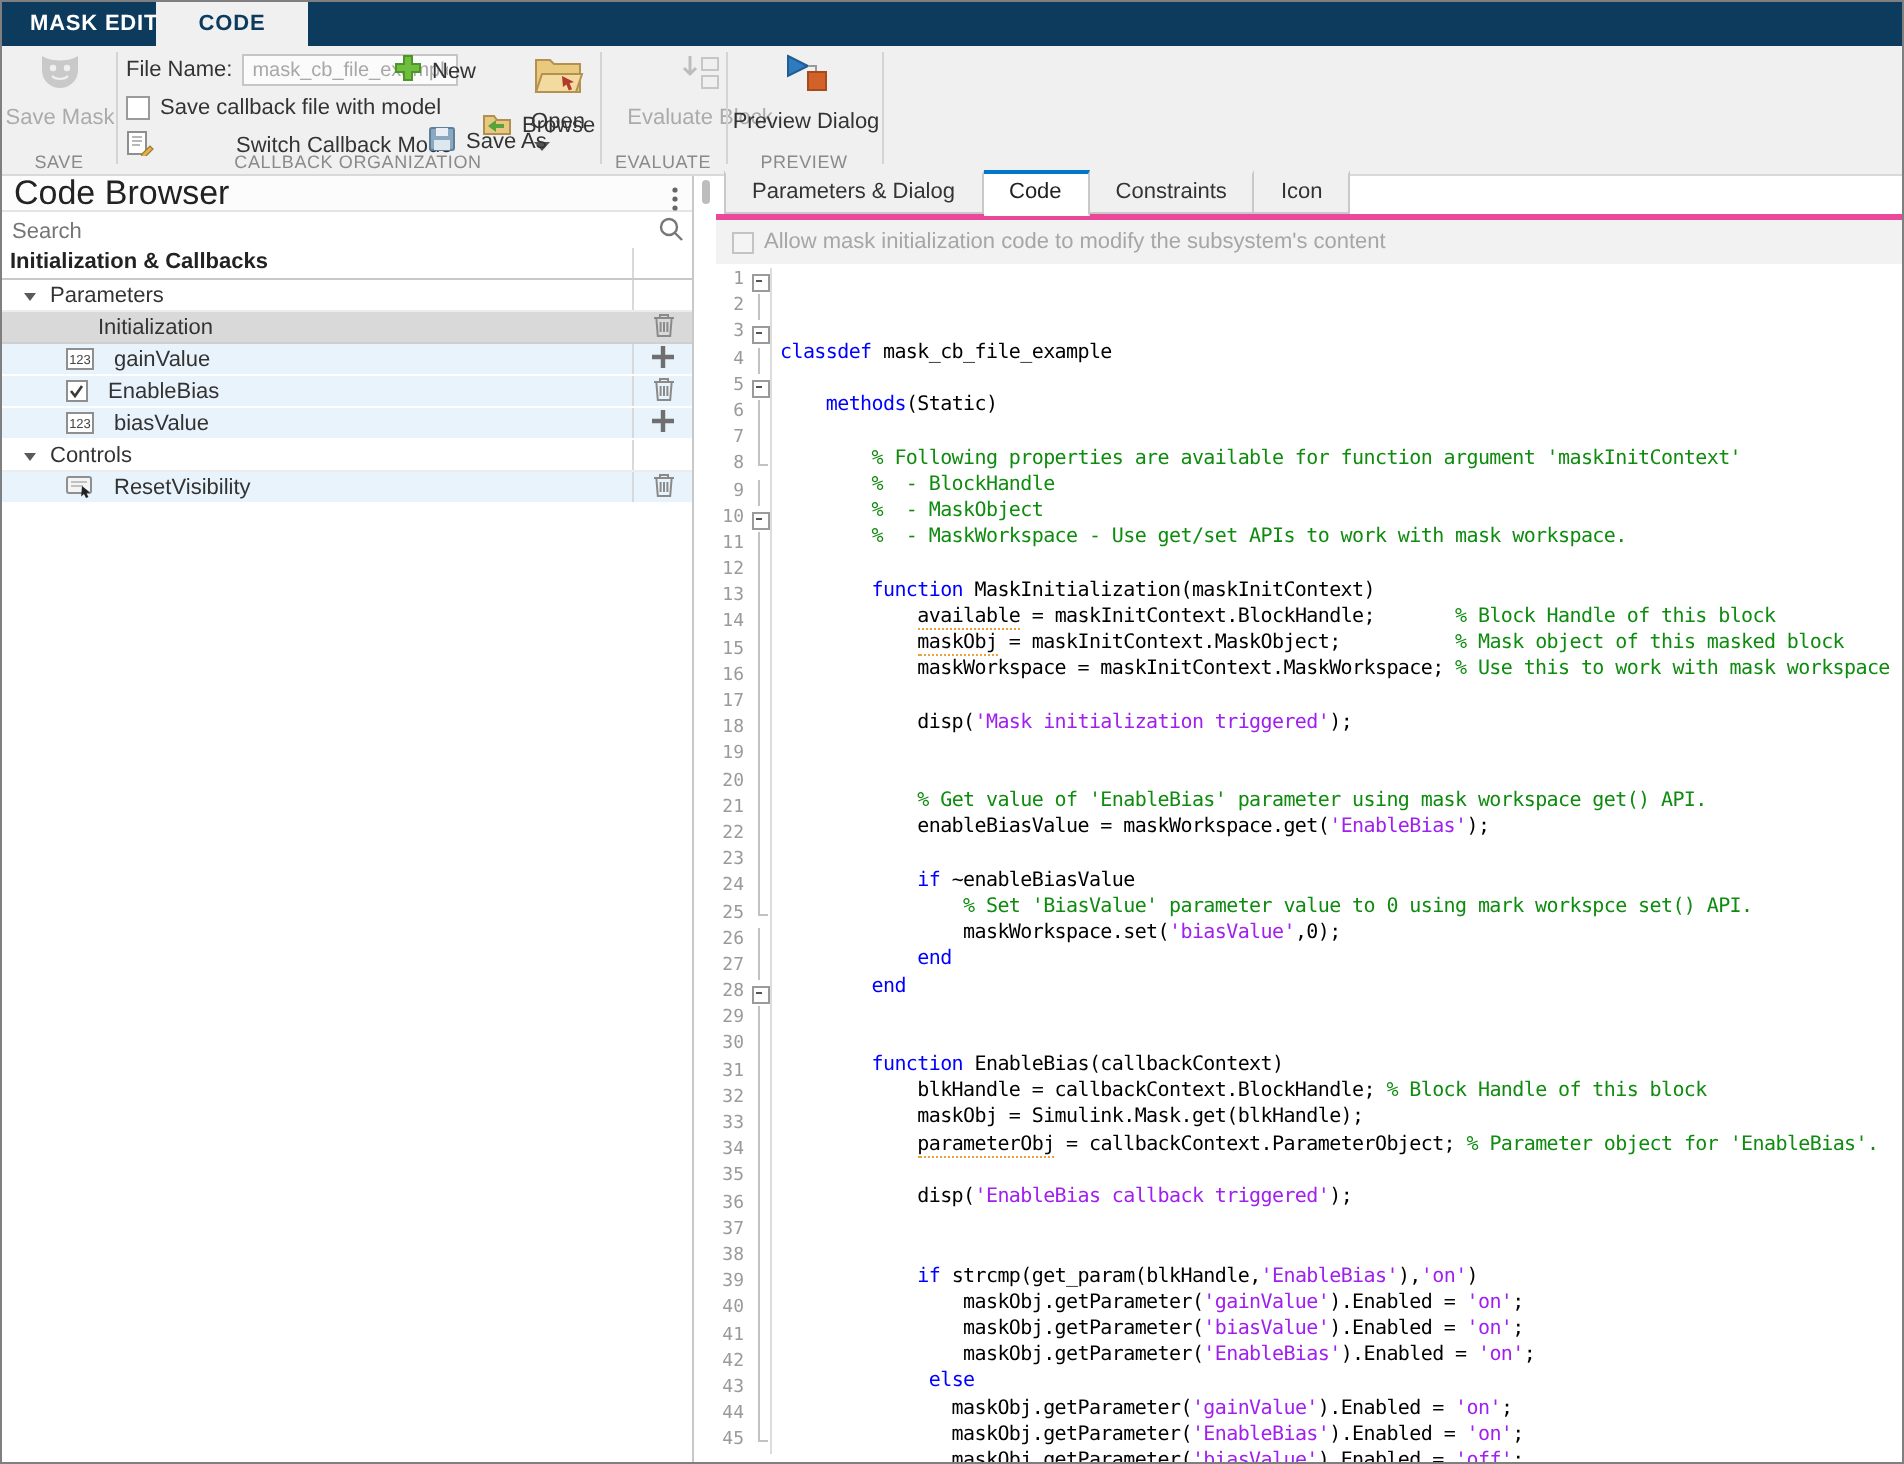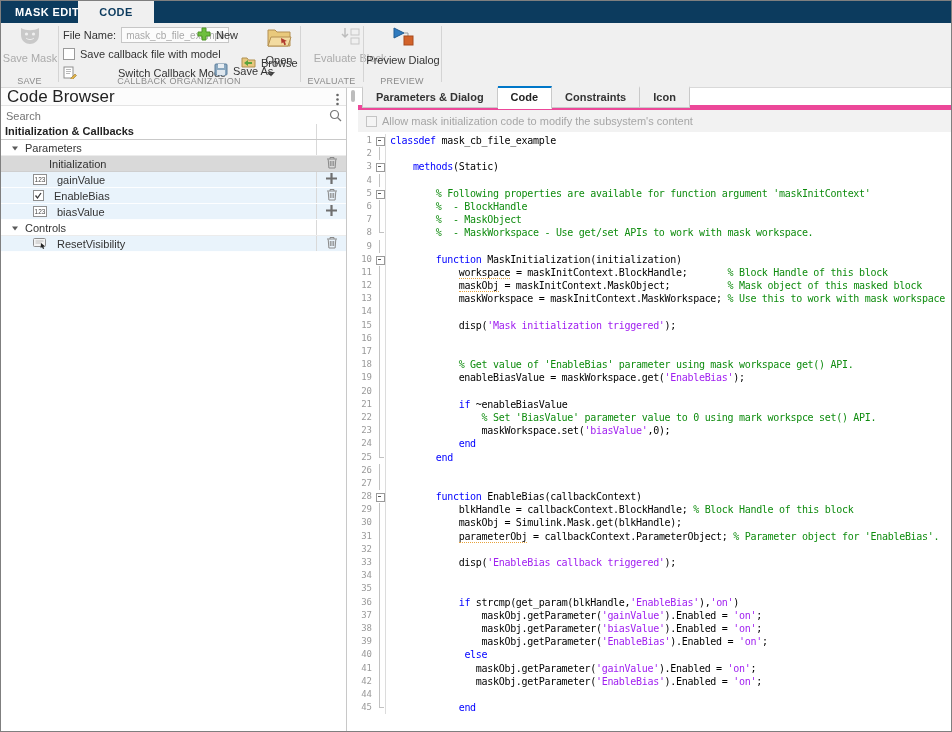--- a/index.html
+++ b/index.html
@@ -43,40 +43,40 @@
   .caret { margin-left:10px; display:inline-flex; }
   .g-label { margin-left:6px; }
   .i-icon { margin-left:32px; display:inline-flex; }
   .i-label { margin-left:10px; }
   .sel-label { margin-left:48px; }
 
   .splitter { position:absolute; left:347px; top:0; width:10px; height:100%; background:#fff; }
   .splitter .thumb { position:absolute; top:2px; left:3px; width:4px; height:12px; background:#bdbdbd; border-radius:2px; }
 
   .right-panel { position:absolute; left:357px; top:0; right:0; height:100%; background:#fff; }
-  .tabbar { height:22px; display:flex; align-items:center; padding-left:4px; border-bottom:5px solid #ec4899; background:#fff;font-weight:bold; }
+  .tabbar { height:22px; display:flex; align-items:flex-end; padding-left:4px; border-bottom:3px solid #ec4899; background:#fff; }
   .etab { height:22px; line-height:19px; padding:0 13px; font-size:11px; color:#333; background:#f0f0f0; border:1px solid #c9c9c9; border-left:none; border-top:2px solid transparent; position:relative; z-index:1; }
   .etab:first-child { border-left:1px solid #c9c9c9; }
   .etab.active { background:#fff; border-top:2px solid var(--active-tab-blue); border-bottom:1px solid #fff; z-index:2; height:23px; margin-bottom:-1px; color:#222; }
   .allow-row { height:22px; background:#f2f2f2; display:flex; align-items:center; gap:5px; padding-left:8px; }
   .allow-row .cb { width:11px; height:11px; }
   .allow-row span { font-size:11px; color:#a6a6a6; }
 
   
   .code-area { position:absolute; top:44px; left:0; right:0; bottom:0; background:#fff; overflow:hidden; padding-top:2px;
                font-family:"DejaVu Sans Mono",monospace; font-size:10px; letter-spacing:-0.3px; line-height:13.2px; }
   .cline { display:flex; height:13.2px; }
   .ln { width:14px; flex:none; text-align:right; color:#9a9a9a; font-size:9px; letter-spacing:0; line-height:13.2px; }
   .fold { width:12px; flex:none; position:relative; border-right:1px solid #dcdcdc; margin-left:2px; }
   .fold.f-line::before { content:""; position:absolute; left:5px; top:0; bottom:0; width:1px; background:#c2c2c2; }
   .fold.f-box::before { content:""; position:absolute; left:2px; top:3px; width:7px; height:7px; border:1px solid #9a9a9a; background:#fff; }
   .fold.f-box::after { content:""; position:absolute; left:4px; top:6px; width:3px; height:1px; background:#555; }
   .fold.f-tick::before { content:""; position:absolute; left:5px; top:0; height:7px; width:1px; background:#c2c2c2; }
   .fold.f-tick::after { content:""; position:absolute; left:5px; top:6px; width:5px; height:1px; background:#c2c2c2; }
-  .codetext { padding-left:4px; white-space:pre; color:#000; }
+  .codetext { padding-left:4px; white-space:pre; color:#000;margin-top:36px; }
   .seg-k { color:var(--keyword); }
   .seg-c { color:var(--comment); }
   .seg-s { color:var(--string); }
   .seg-u { border-bottom:1px dotted var(--warning-underline); }
 </style>
 </head>
 <body>
 
 <div class="window">
 
@@ -364,26 +364,26 @@
             <span class="codetext"><span class="seg-p">        </span><span class="seg-c">%  - MaskWorkspace - Use get/set APIs to work with mask workspace.</span></span>
           </div>
           <div class="cline">
             <span class="ln">9</span>
             <span class="fold f-line"></span>
             <span class="codetext"></span>
           </div>
           <div class="cline">
             <span class="ln">10</span>
             <span class="fold f-box"></span>
-            <span class="codetext"><span class="seg-p">        </span><span class="seg-k">function</span><span class="seg-p"> MaskInitialization(initialization)</span></span>
+            <span class="codetext"><span class="seg-p">        </span><span class="seg-k">function</span><span class="seg-p"> MaskInitialization(maskInitContext)</span></span>
           </div>
           <div class="cline">
             <span class="ln">11</span>
             <span class="fold f-line"></span>
-            <span class="codetext"><span class="seg-p">            </span><span class="seg-u">workspace</span><span class="seg-p"> = maskInitContext.BlockHandle;       </span><span class="seg-c">% Block Handle of this block</span></span>
+            <span class="codetext"><span class="seg-p">            </span><span class="seg-u">available</span><span class="seg-p"> = maskInitContext.BlockHandle;       </span><span class="seg-c">% Block Handle of this block</span></span>
           </div>
           <div class="cline">
             <span class="ln">12</span>
             <span class="fold f-line"></span>
             <span class="codetext"><span class="seg-p">            </span><span class="seg-u">maskObj</span><span class="seg-p"> = maskInitContext.MaskObject;          </span><span class="seg-c">% Mask object of this masked block</span></span>
           </div>
           <div class="cline">
             <span class="ln">13</span>
             <span class="fold f-line"></span>
             <span class="codetext"><span class="seg-p">            maskWorkspace = maskInitContext.MaskWorkspace; </span><span class="seg-c">% Use this to work with mask workspace</span></span>
@@ -527,20 +527,25 @@
             <span class="ln">41</span>
             <span class="fold f-line"></span>
             <span class="codetext"><span class="seg-p">               maskObj.getParameter(</span><span class="seg-s">'gainValue'</span><span class="seg-p">).Enabled = </span><span class="seg-s">'on'</span><span class="seg-p">;</span></span>
           </div>
           <div class="cline">
             <span class="ln">42</span>
             <span class="fold f-line"></span>
             <span class="codetext"><span class="seg-p">               maskObj.getParameter(</span><span class="seg-s">'EnableBias'</span><span class="seg-p">).Enabled = </span><span class="seg-s">'on'</span><span class="seg-p">;</span></span>
           </div>
           <div class="cline">
+            <span class="ln">43</span>
+            <span class="fold f-line"></span>
+            <span class="codetext"><span class="seg-p">               maskObj.getParameter(</span><span class="seg-s">'biasValue'</span><span class="seg-p">).Enabled = </span><span class="seg-s">'off'</span><span class="seg-p">;</span></span>
+          </div>
+          <div class="cline">
             <span class="ln">44</span>
             <span class="fold f-line"></span>
             <span class="codetext"></span>
           </div>
           <div class="cline">
             <span class="ln">45</span>
             <span class="fold f-tick"></span>
             <span class="codetext"><span class="seg-p">            </span><span class="seg-k">end</span></span>
           </div>
         </div>

